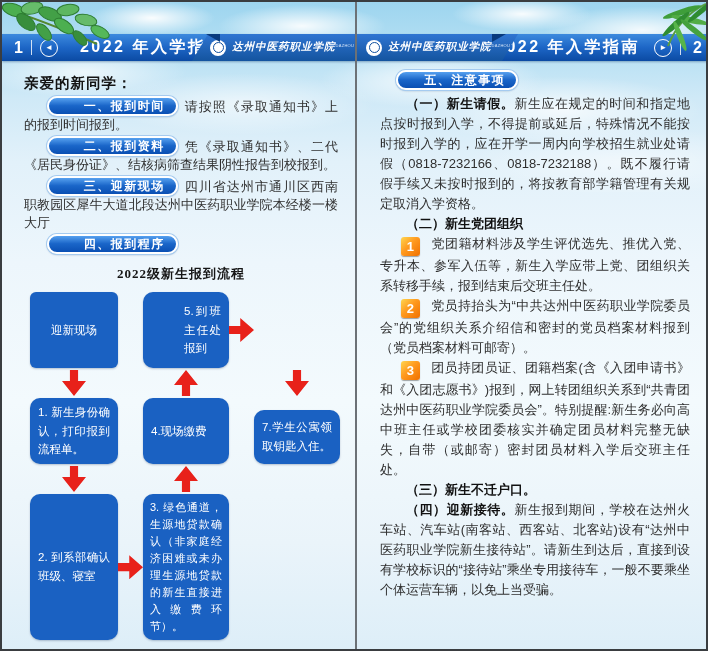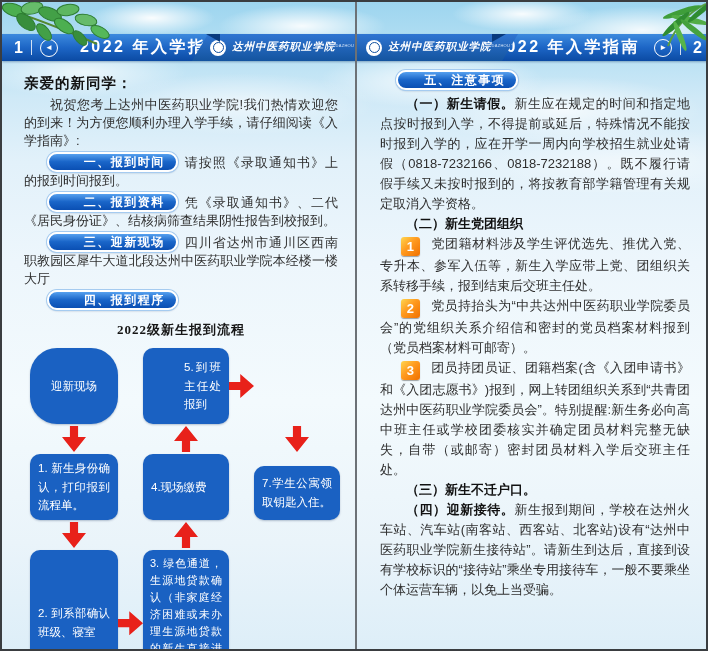--- a/index.html
+++ b/index.html
@@ -60,21 +60,21 @@
   .pill{display:inline-block;background:linear-gradient(180deg,#56a0ef 0%,#1a66c9 48%,#0a4fb3 100%);
     border:2px solid #fff;box-shadow:0 0 0 1px #a5cbf0,0 1px 2px rgba(0,30,80,.3);
     border-radius:12px;color:#fff;font-weight:bold;font-size:12px;line-height:14px;
     padding:1px 11px;letter-spacing:1.5px;margin-right:6px;vertical-align:1px;white-space:nowrap;}
   .flow-title{margin:11px 0 9px;text-align:center;font-family:"Liberation Serif","DejaVu Serif",serif;
     font-weight:bold;font-size:13px;color:#161616;letter-spacing:1px;}
   .flow{display:grid;grid-template-columns:88px 25px 86px 25px 86px;grid-template-rows:76px 30px 66px 30px auto;
     margin-left:6px;}
   .fbox{background:#1a61c2;border-radius:10px;color:#fff;font-size:11.5px;line-height:1.65;
     padding:5px 8px;display:flex;align-items:center;box-shadow:0 1px 2px rgba(0,30,80,.25);}
-  .fbox.center{justify-content:center;text-align:right;border-radius:27px;}
+  .fbox.center{justify-content:center;text-align:right;border-radius:6px;}
   .fbox.small{font-size:11px;line-height:1.55;padding:5px 7px;}
   .acell{display:flex;align-items:center;justify-content:center;}
   .arrow{background:#e8211a;filter:drop-shadow(0 1px 1px rgba(120,0,0,.35));}
   .arrow-down{width:24px;height:26px;clip-path:polygon(33% 0,67% 0,67% 42%,100% 42%,50% 100%,0 42%,33% 42%);}
   .arrow-up{width:24px;height:26px;clip-path:polygon(33% 100%,67% 100%,67% 58%,100% 58%,50% 0,0 58%,33% 58%);}
   .arrow-right{width:25px;height:24px;clip-path:polygon(0 33%,45% 33%,45% 0,100% 50%,45% 100%,45% 67%,0 67%);}
   .r1c1{grid-area:1/1;} .r1c3{grid-area:1/3;padding-left:41px;} .r1c4{grid-area:1/4;} .r1c5{grid-area:1/5;}
   .r2c1{grid-area:2/1;} .r2c3{grid-area:2/3;} .r2c5{grid-area:2/5;}
   .r3c1{grid-area:3/1;} .r3c3{grid-area:3/3;} .r3c5{grid-area:3/5;margin-top:12px;}
   .r4c1{grid-area:4/1;} .r4c3{grid-area:4/3;}
@@ -110,21 +110,20 @@
         <span class="logo-circle"></span>
         <span class="logo-texts">
           <span class="logo-cn">达州中医药职业学院</span>
           <span class="logo-en">DAZHOU VOCATIONAL COLLEGE OF CHINESE MEDICINE</span>
         </span>
       </div>
     </div>
 
     <div class="content content-l">
       <p class="greeting">亲爱的新同学：</p>
-      <p class="indent">祝贺您考上达州中医药职业学院!我们热情欢迎您的到来！为方便您顺利办理入学手续，请仔细阅读《入学指南》:</p>
       <p class="sec">
         <span class="pill">一、报到时间</span><span>请按照《录取通知书》上的报到时间报到。</span>
       </p>
       <p class="sec">
         <span class="pill">二、报到资料</span><span>凭《录取通知书》、二代《居民身份证》、结核病筛查结果阴性报告到校报到。</span>
       </p>
       <p class="sec">
         <span class="pill">三、迎新现场</span><span>四川省达州市通川区西南职教园区犀牛大道北段达州中医药职业学院本经楼一楼大厅</span>
       </p>
       <p class="sec">

